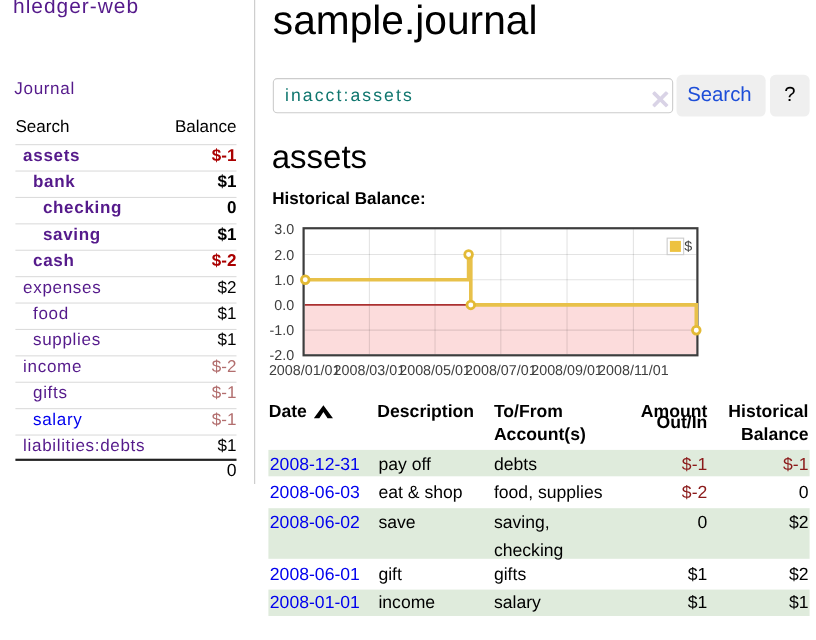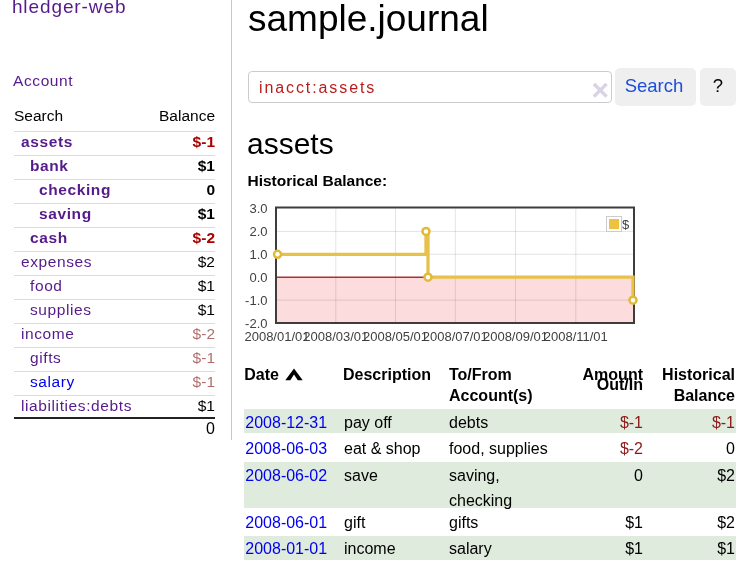--- a/index.html
+++ b/index.html
@@ -13,21 +13,21 @@
 .neg3{color:#8b1a1a}
 .line{position:absolute;background:#dcdcdc;height:1px}
 .grow{position:absolute;background:#dfebdc}
 .s15{font-size:15.5px;line-height:16px}
 .s16{font-size:16px;line-height:16.5px}
 .acct{letter-spacing:0.6px}
 </style></head>
 <body>
 
 <div class="a purple" style="left:11.9px;top:-1px;font-size:19px;line-height:16px;letter-spacing:0.9px">hledger-web</div>
-<div class="a purple s15 acct" style="left:13px;top:73.2px">Account</div>
+<div class="a purple s15 acct" style="left:13px;top:73.2px">Journal</div>
 
 <div class="a s15" style="left:14px;top:107.9px">Search</div>
 <div class="a s15 r" style="left:14px;top:107.9px;width:201px">Balance</div>
 
 <div class="line" style="left:14px;width:201px;top:130.5px"></div>
 <div class="line" style="left:14px;width:201px;top:154.5px"></div>
 <div class="line" style="left:14px;width:201px;top:178.5px"></div>
 <div class="line" style="left:14px;width:201px;top:202.5px"></div>
 <div class="line" style="left:14px;width:201px;top:226.5px"></div>
 <div class="line" style="left:14px;width:201px;top:250.5px"></div>
@@ -63,21 +63,21 @@
 <div class="a s15 neg2 r" style="left:14px;top:374.1px;width:201px">$-1</div>
 <div class="a s15 purple acct" style="left:21px;top:398.1px">liabilities:debts</div>
 <div class="a s15 r" style="left:14px;top:398.1px;width:201px">$1</div>
 <div class="a s16 r" style="left:14px;top:421.3px;width:201px">0</div>
 
 <div class="a" style="left:231px;top:0;width:1px;height:440px;background:#c9c9c9"></div>
 
 <div class="a" style="left:248px;top:-0.9px;font-size:37px;line-height:40px">sample.journal</div>
 
 <div class="a" style="left:248px;top:71px;width:364px;height:32px;border:1px solid #ccc;border-radius:4px;background:#fff"></div>
-<div class="a" style="left:259px;top:79.7px;font-size:16px;line-height:16.5px;letter-spacing:1.9px;color:#b91c1c">inacct:assets</div>
+<div class="a" style="left:259px;top:79.7px;font-size:16px;line-height:16.5px;letter-spacing:1.9px;color:#0f766e">inacct:assets</div>
 <svg class="a" style="left:592.5px;top:82.5px" width="15" height="15" viewBox="0 0 15 15">
   <path d="M0.9 0.9 L13.6 13.6 M13.6 0.9 L0.9 13.6" stroke="#d9d3e6" stroke-width="3.4" stroke-linecap="butt" fill="none"></path>
 </svg>
 <div class="a" style="left:614.5px;top:68px;width:81px;height:38px;background:#efefef;border-radius:5px"></div>
 <div class="a" style="left:614.5px;top:75.9px;width:79px;text-align:center;font-size:18.5px;line-height:19px;color:#1d4ed8">Search</div>
 <div class="a" style="left:700px;top:68px;width:36px;height:38px;background:#efefef;border-radius:5px"></div>
 <div class="a" style="left:700px;top:75.9px;width:36px;text-align:center;font-size:18.5px;line-height:19px;color:#000">?</div>
 
 <div class="a" style="left:247px;top:128.4px;font-size:30px;line-height:32px">assets</div>
 <div class="a b" style="left:247.5px;top:172.8px;font-size:15.5px;line-height:16px">Historical Balance:</div>

